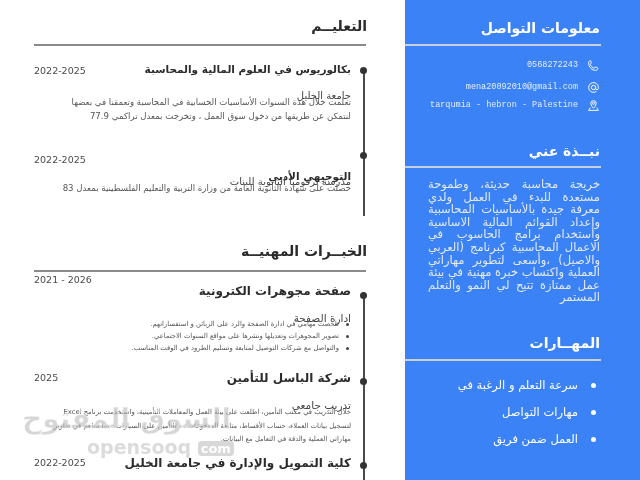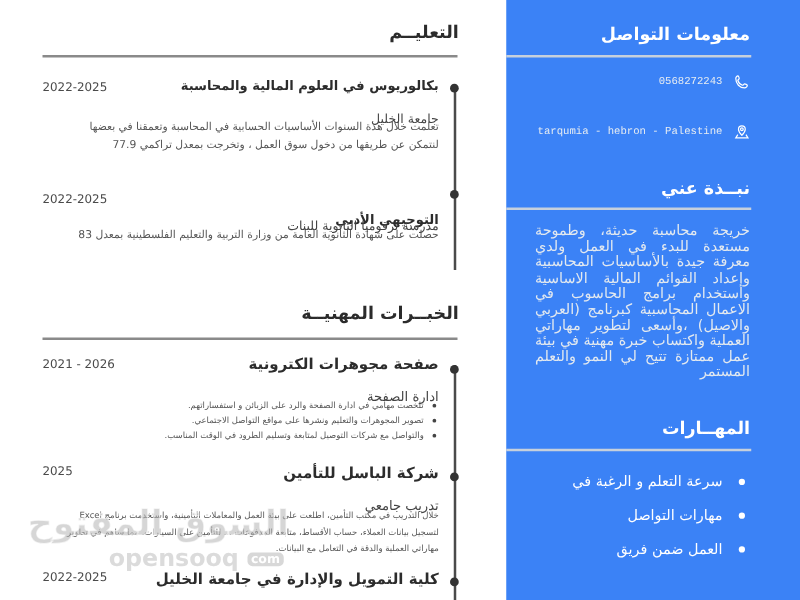--- a/index.html
+++ b/index.html
@@ -60,34 +60,43 @@
     .entry-bullets li { position: relative; font-size: 6.8px; line-height: 12px; color: #555; padding-right: 12px; white-space: nowrap; }
     .entry-bullets li::before { content: ""; position: absolute; right: 2px; top: 5px; width: 3px; height: 3px; border-radius: 50%; background: #444; }
     .small-desc { position: absolute; right: 289px; width: 300px; font-size: 6.8px; line-height: 13.5px; color: #555; text-align: right; }
 
     .watermark {
       position: absolute; left: 12px; top: 402px; width: 230px; height: 70px; pointer-events: none;
       direction: ltr;
     }
     .wm-ar { position: absolute; left: 10px; top: 0; font-size: 28px; font-weight: bold; color: rgba(180,180,180,0.55); white-space: nowrap; -webkit-text-stroke: 1px rgba(255,255,255,0.6); }
     .wm-en { position: absolute; left: 75px; top: 34px; font-size: 19px; font-weight: bold; color: rgba(190,190,190,0.55); white-space: nowrap; }
-    .wm-com { font-size: 10px; background: rgba(190,190,190,0.6); color: #fff; padding: 0 3px; border-radius: 4px; vertical-align: middle; text-align: center; }
+    .wm-com { font-size: 13px; background: rgba(190,190,190,0.6); color: #fff; padding: 0 3px; border-radius: 4px; vertical-align: middle; text-align: center; }
   </style>
 </head>
 <body>
 
 <aside class="sidebar">
   <div class="sb-title" style="top:20px;">معلومات التواصل</div>
   <div class="sb-rule" style="top:44px;"></div>
 
   <div class="contact-row" style="top:58px;">
     <span>0568272243</span>
     <span class="ico">
       <svg viewBox="0 0 24 24" fill="none" stroke="#ffffff" stroke-width="1.8">
           <path d="M6 3c1 0 2 3 2 4s-2 2-2 3c1 3 4 6 7 7 1 0 2-2 3-2s4 1 4 2c0 2-2 4-4 4C9 21 3 15 3 7c0-2 2-4 3-4z"></path>
+        </svg>
+    </span>
+  </div>
+  <div class="contact-row" style="top:80px;">
+    <span>mena20092010@gmail.com</span>
+    <span class="ico">
+      <svg viewBox="0 0 24 24" fill="none" stroke="#ffffff" stroke-width="1.8">
+          <circle cx="12" cy="12" r="4"></circle>
+          <path d="M16 12v1.5a2.5 2.5 0 0 0 5 0V12a9 9 0 1 0-3.5 7.1"></path>
         </svg>
     </span>
   </div>
   <div class="contact-row" style="top:98px;">
     <span>tarqumia - hebron - Palestine</span>
     <span class="ico">
       <svg viewBox="0 0 24 24" fill="none" stroke="#ffffff" stroke-width="1.8">
           <path d="M12 17s-5-5-5-9a5 5 0 0 1 10 0c0 4-5 9-5 9z"></path>
           <circle cx="12" cy="8" r="2"></circle>
           <path d="M6 16l-3 5h18l-3-5"></path>
@@ -126,25 +135,25 @@
   <p class="entry-desc" style="top:181px;">حصلت على شهادة الثانوية العامة من وزارة التربية والتعليم الفلسطينية بمعدل 83</p>
 </section>
 
 <section>
   <div class="main-title" style="top:243px;">الخبــرات المهنيــة</div>
   <div class="main-rule" style="top:270px;"></div>
   <div class="timeline-line" style="top:292px; height:188px;"></div>
 
   <div class="dot" style="top:292px;"></div>
   <div class="entry-title big" style="top:284px;">صفحة مجوهرات الكترونية</div>
-  <div class="entry-date" style="top:286px;">2021 - 2026</div>
+  <div class="entry-date" style="top:274px;">2021 - 2026</div>
   <div class="entry-sub big" style="top:302px;">ادارة الصفحة</div>
   <ul class="entry-bullets" style="top:318px;">
     <li>تلخصت مهامي في ادارة الصفحة والرد على الزبائن و استفساراتهم.</li>
-    <li>تصوير المجوهرات والتعليم ونشرها على مواقع التواصل الاجتماعي.</li>
+    <li>تصوير المجوهرات وتعديلها ونشرها على مواقع السنوات الاجتماعي.</li>
     <li>والتواصل مع شركات التوصيل لمتابعة وتسليم الطرود في الوقت المناسب.</li>
   </ul>
 
   <div class="dot" style="top:378px;"></div>
   <div class="entry-title big" style="top:371px;">شركة الباسل للتأمين</div>
   <div class="entry-date" style="top:372px;">2025</div>
   <div class="entry-sub big" style="top:389px;">تدريب جامعي</div>
   <p class="small-desc" style="top:406px;">خلال التدريب في مكتب التأمين، اطلعت على بيئة العمل والمعاملات التأمينية، واستخدمت برنامج Excel لتسجيل بيانات العملاء، حساب الأقساط، متابعة المدفوعات ... للتأمين على السيارات. مما ساهم في تطوير مهاراتي العملية والدقة في التعامل مع البيانات.</p>
 
   <div class="dot" style="top:462px;"></div>

